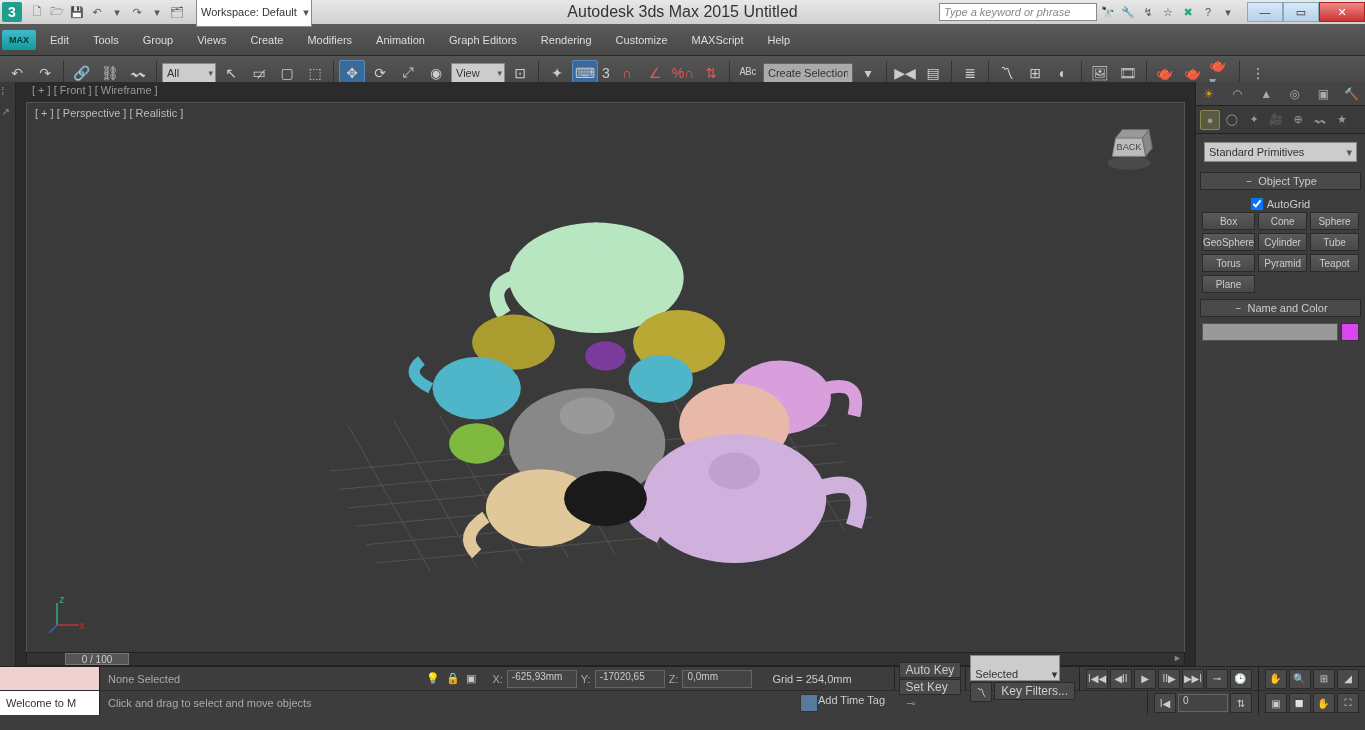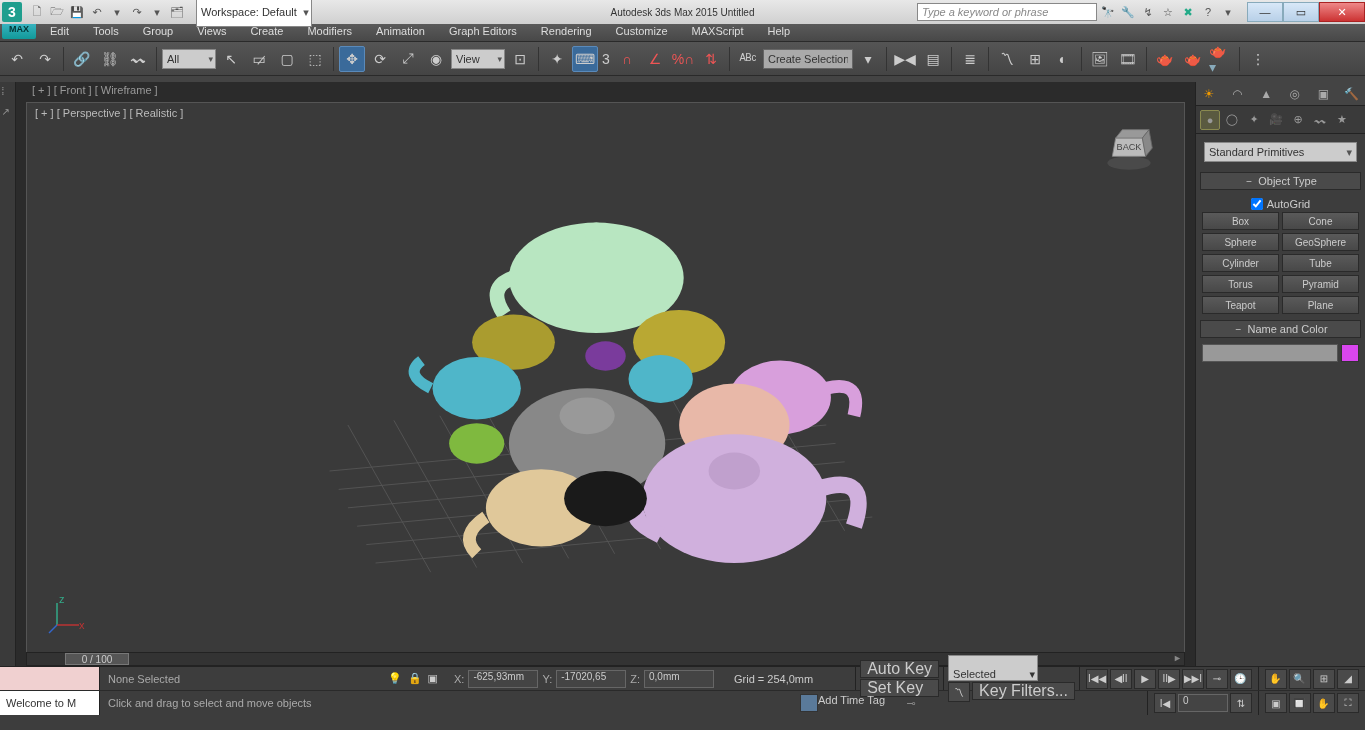--- a/index.html
+++ b/index.html
@@ -3,28 +3,28 @@
 <meta charset="utf-8">
 <style>
 *{margin:0;padding:0;box-sizing:border-box;font-family:"Segoe UI",Arial,sans-serif;font-size:11px;color:#ccc;user-select:none}
 body{width:1365px;height:730px;background:#444;overflow:hidden;position:relative}
 .titlebar{height:24px;background:linear-gradient(#e8e8e8,#d0d0d0);display:flex;align-items:center;position:relative}
 .app-icon{width:20px;height:20px;background:#1f9e8e;margin:2px;border-radius:2px;display:flex;align-items:center;justify-content:center;color:#fff;font-weight:bold;font-size:14px}
 .qat{display:flex;gap:2px;margin-left:4px}
 .qat-btn{width:18px;height:18px;display:flex;align-items:center;justify-content:center;color:#555}
 .workspace-sel{margin-left:10px;background:#fff;border:1px solid #888;height:30px;padding:0 14px 0 4px;color:#333;display:flex;align-items:center;position:relative}
 .workspace-sel:after{content:"▾";position:absolute;right:2px;color:#555}
-.title-center{position:absolute;left:50%;transform:translateX(-50%);color:#333;font-size:10px}
+.title-center{position:absolute;left:50%;transform:translateX(-50%);color:#333;font-size:16px}
 .title-right{margin-left:auto;display:flex;align-items:center;gap:2px}
-.search-box{width:180px;height:18px;background:#fff;border:1px solid #888;padding:0 4px;color:#888;font-style:italic;display:flex;align-items:center}
+.search-box{width:158px;height:18px;background:#fff;border:1px solid #888;padding:0 4px;color:#888;font-style:italic;display:flex;align-items:center}
 .tr-icon{width:18px;height:18px;display:flex;align-items:center;justify-content:center;color:#555}
 .win-btns{display:flex;margin-left:8px}
 .win-btn{width:36px;height:20px;display:flex;align-items:center;justify-content:center;background:linear-gradient(#d8e8f8,#b8d0e8);border:1px solid #8ab;color:#333}
 .win-close{background:linear-gradient(#e88,#c33);border:1px solid #a22;color:#fff;width:46px}
-.maxbar{height:18px;background:linear-gradient(#5a5a5a,#484848);display:flex;align-items:flex-end;border-bottom:1px solid #2a2a2a}
+.maxbar{height:32px;background:linear-gradient(#5a5a5a,#484848);display:flex;align-items:center;border-bottom:1px solid #2a2a2a}
 .max-logo{width:34px;height:20px;margin:2px;background:linear-gradient(#4bc,#199);border-radius:2px;display:flex;align-items:center;justify-content:center;color:#033;font-weight:bold;font-size:9px}
 .menu-item{padding:4px 12px;color:#ddd;cursor:pointer}
 .main-toolbar{height:34px;background:linear-gradient(#555,#444);border-bottom:1px solid #2a2a2a;display:flex;align-items:center;gap:2px;padding:0 4px}
 .tb-btn{width:26px;height:26px;display:flex;align-items:center;justify-content:center;border:1px solid transparent;border-radius:2px;color:#ccc;font-size:14px}
 .tb-btn.active{background:#3a6a9a;border-color:#5a8aba}
 .tb-sep{width:1px;height:24px;background:#333;margin:0 3px}
 .tb-dropdown{height:20px;background:#ccc;border:1px solid #888;color:#333;padding:0 16px 0 4px;display:flex;align-items:center;position:relative;min-width:50px}
 .tb-dropdown:after{content:"▾";position:absolute;right:2px;color:#555;font-size:9px}
 .tb-input{background:#aaa;border:1px solid #666;height:20px;color:#333;padding:0 4px;width:90px}
 .content{position:absolute;top:82px;left:0;right:0;bottom:64px;display:flex}
@@ -45,39 +45,39 @@
 .rp-sub-icon{width:20px;height:20px;display:flex;align-items:center;justify-content:center;color:#999;border:1px solid transparent;border-radius:2px}
 .rp-sub-icon.active{background:#5a5a40;border-color:#8a8a50}
 .rp-select{margin:8px;height:20px;background:#ccc;border:1px solid #888;color:#333;display:flex;align-items:center;padding:0 4px;position:relative}
 .rp-select:after{content:"▾";position:absolute;right:4px;color:#555}
 .rollout-hdr{height:18px;background:#4a4a4a;border:1px solid #2a2a2a;margin:2px 4px;display:flex;align-items:center;padding:0 4px;color:#ccc;font-size:10px}
 .rollout-hdr:before{content:"−";margin-right:4px;width:10px;text-align:center}
 .rollout-hdr.centered{justify-content:center}
 .rollout-body{padding:4px 6px}
 .autogrid{display:flex;align-items:flex-end;justify-content:center;gap:4px;padding:2px 0}
 .autogrid input{width:12px;height:12px}
-.obj-grid{display:grid;grid-template-columns:1fr 1fr;gap:3px}
+.obj-grid{display:grid;grid-template-columns:1fr 1fr 1fr;gap:3px}
 .obj-btn{height:18px;background:linear-gradient(#5a5a5a,#484848);border:1px solid #2a2a2a;display:flex;align-items:center;justify-content:center;color:#ccc;font-size:10px;cursor:pointer}
 .name-row{display:flex;gap:3px;padding:4px 6px}
 .name-input{flex:1;height:18px;background:#999;border:1px solid #555}
 .color-swatch{width:18px;height:18px;background:#d946ef;border:1px solid #333}
 .bottom-area{position:absolute;left:0;right:0;bottom:0;height:64px;background:#3d3d3d;border-top:1px solid #222}
 .status-row1{height:24px;display:flex;align-items:center;border-bottom:1px solid #2a2a2a}
 .status-row2{height:24px;display:flex;align-items:center}
 .sel-status{width:100px;padding:0 6px;border-right:1px solid #222;height:100%;display:flex;align-items:center}
 .sel-status.pink{background:#f0d0d0;color:#333}
 .status-text{flex:1;padding:0 8px;color:#aaa}
 .coord-group{display:flex;align-items:center;gap:4px;padding:0 8px}
 .coord-label{color:#aaa}
 .coord-input{width:70px;height:18px;background:#444;border:1px solid #666;color:#ccc;padding:0 4px;font-size:10px}
 .grid-info{padding:0 12px;color:#ccc}
 .anim-controls{display:flex;align-items:center;gap:2px;padding:0 6px;border-left:1px solid #222;height:100%}
 .anim-btn{width:22px;height:20px;display:flex;align-items:center;justify-content:center;background:#4a4a4a;border:1px solid #2a2a2a;color:#ccc;font-size:10px}
 .key-group{display:flex;flex-direction:column;gap:1px;padding:0 4px;border-left:1px solid #222;height:100%;justify-content:center}
-.key-btn{height:18px;padding:0 6px;background:#4a4a4a;border:1px solid #2a2a2a;color:#ccc;font-size:16px;display:flex;align-items:center}
+.key-btn{height:18px;padding:0 6px;background:#4a4a4a;border:1px solid #2a2a2a;color:#ccc;font-size:12px;display:flex;align-items:center}
 .key-sel{height:18px;width:90px;background:#ccc;border:1px solid #888;color:#333;padding:12px 4px;position:relative}
 .key-sel:after{content:"▾";position:absolute;right:2px}
 .timetag-row{display:flex;gap:0;padding:0 6px}
 .timetag-icon{width:18px;height:18px;background:#5a7a9a;border:1px solid #333}
 .lock-icons{display:flex;gap:6px;padding:0 8px;color:#aaa}
 svg{display:block}
 .scroll-hint{position:absolute;left:4px;bottom:48px;right:186px;height:14px;background:#333;border:1px solid #222;display:flex;align-items:center}
 .scroll-hint:before{content:"◄";padding:0 4px;color:#888;font-size:8px}
 .scroll-hint:after{content:"►";padding:0 4px;color:#888;font-size:8px;margin-left:auto}
 </style>

